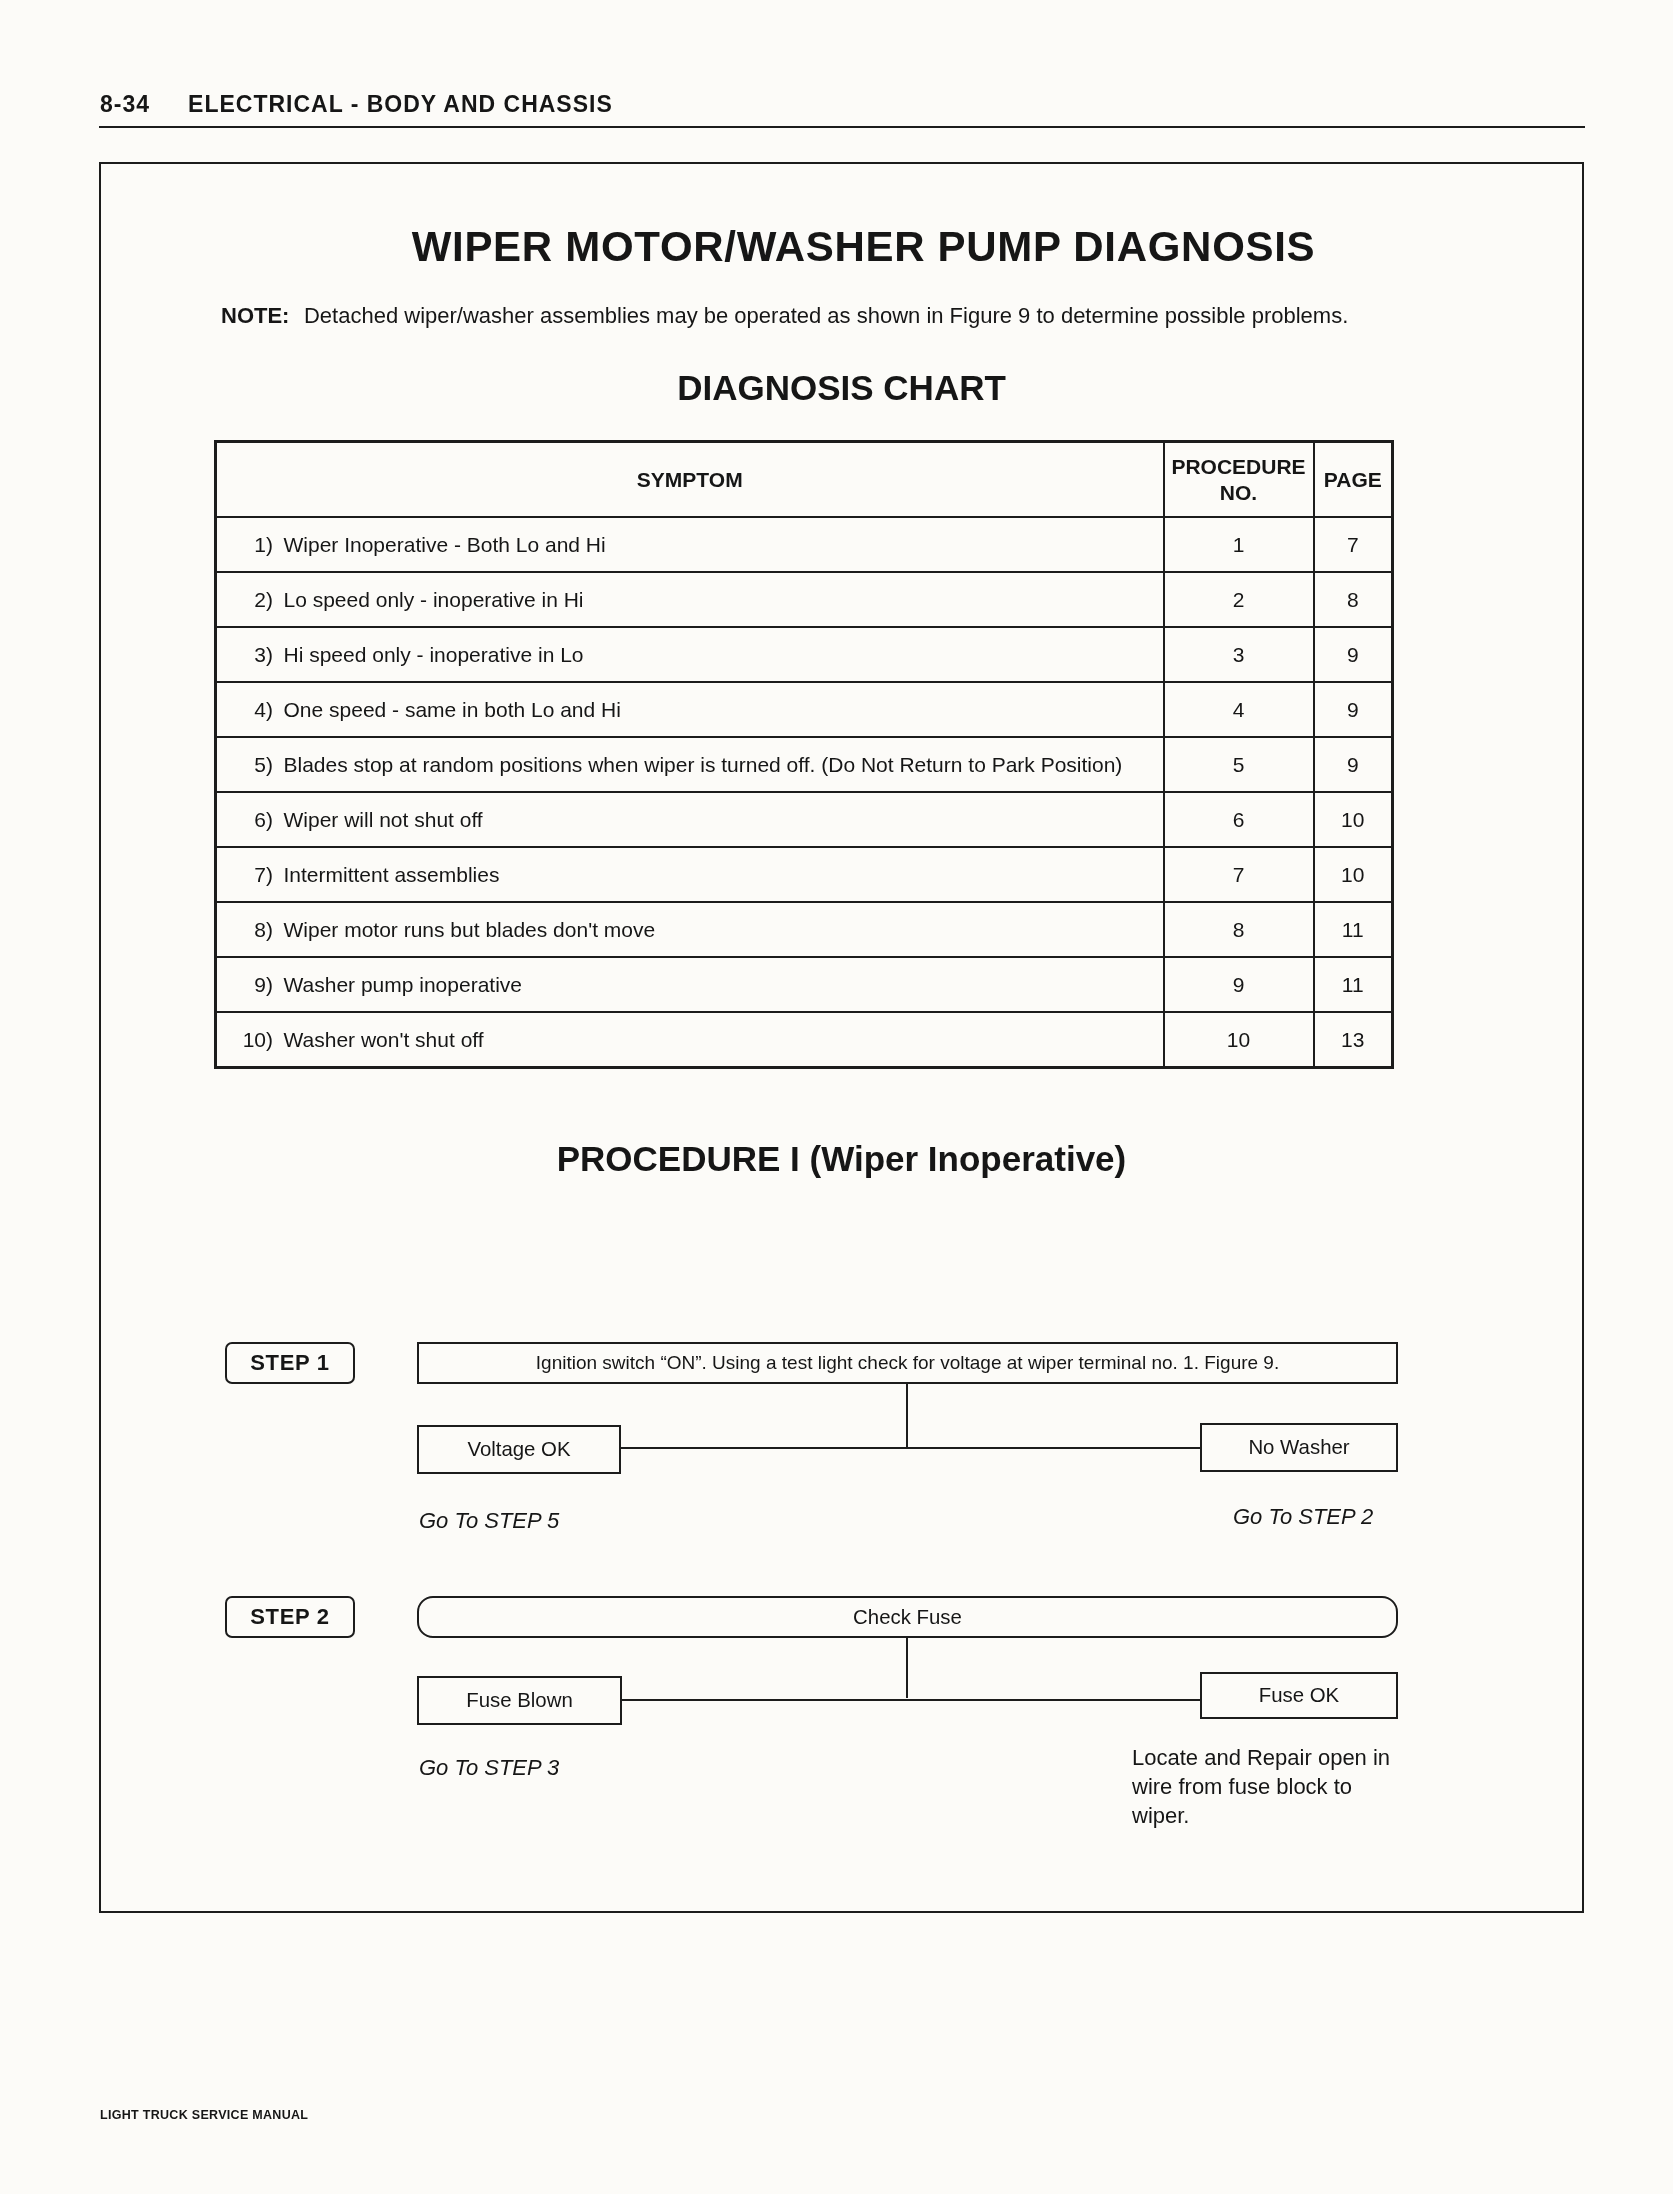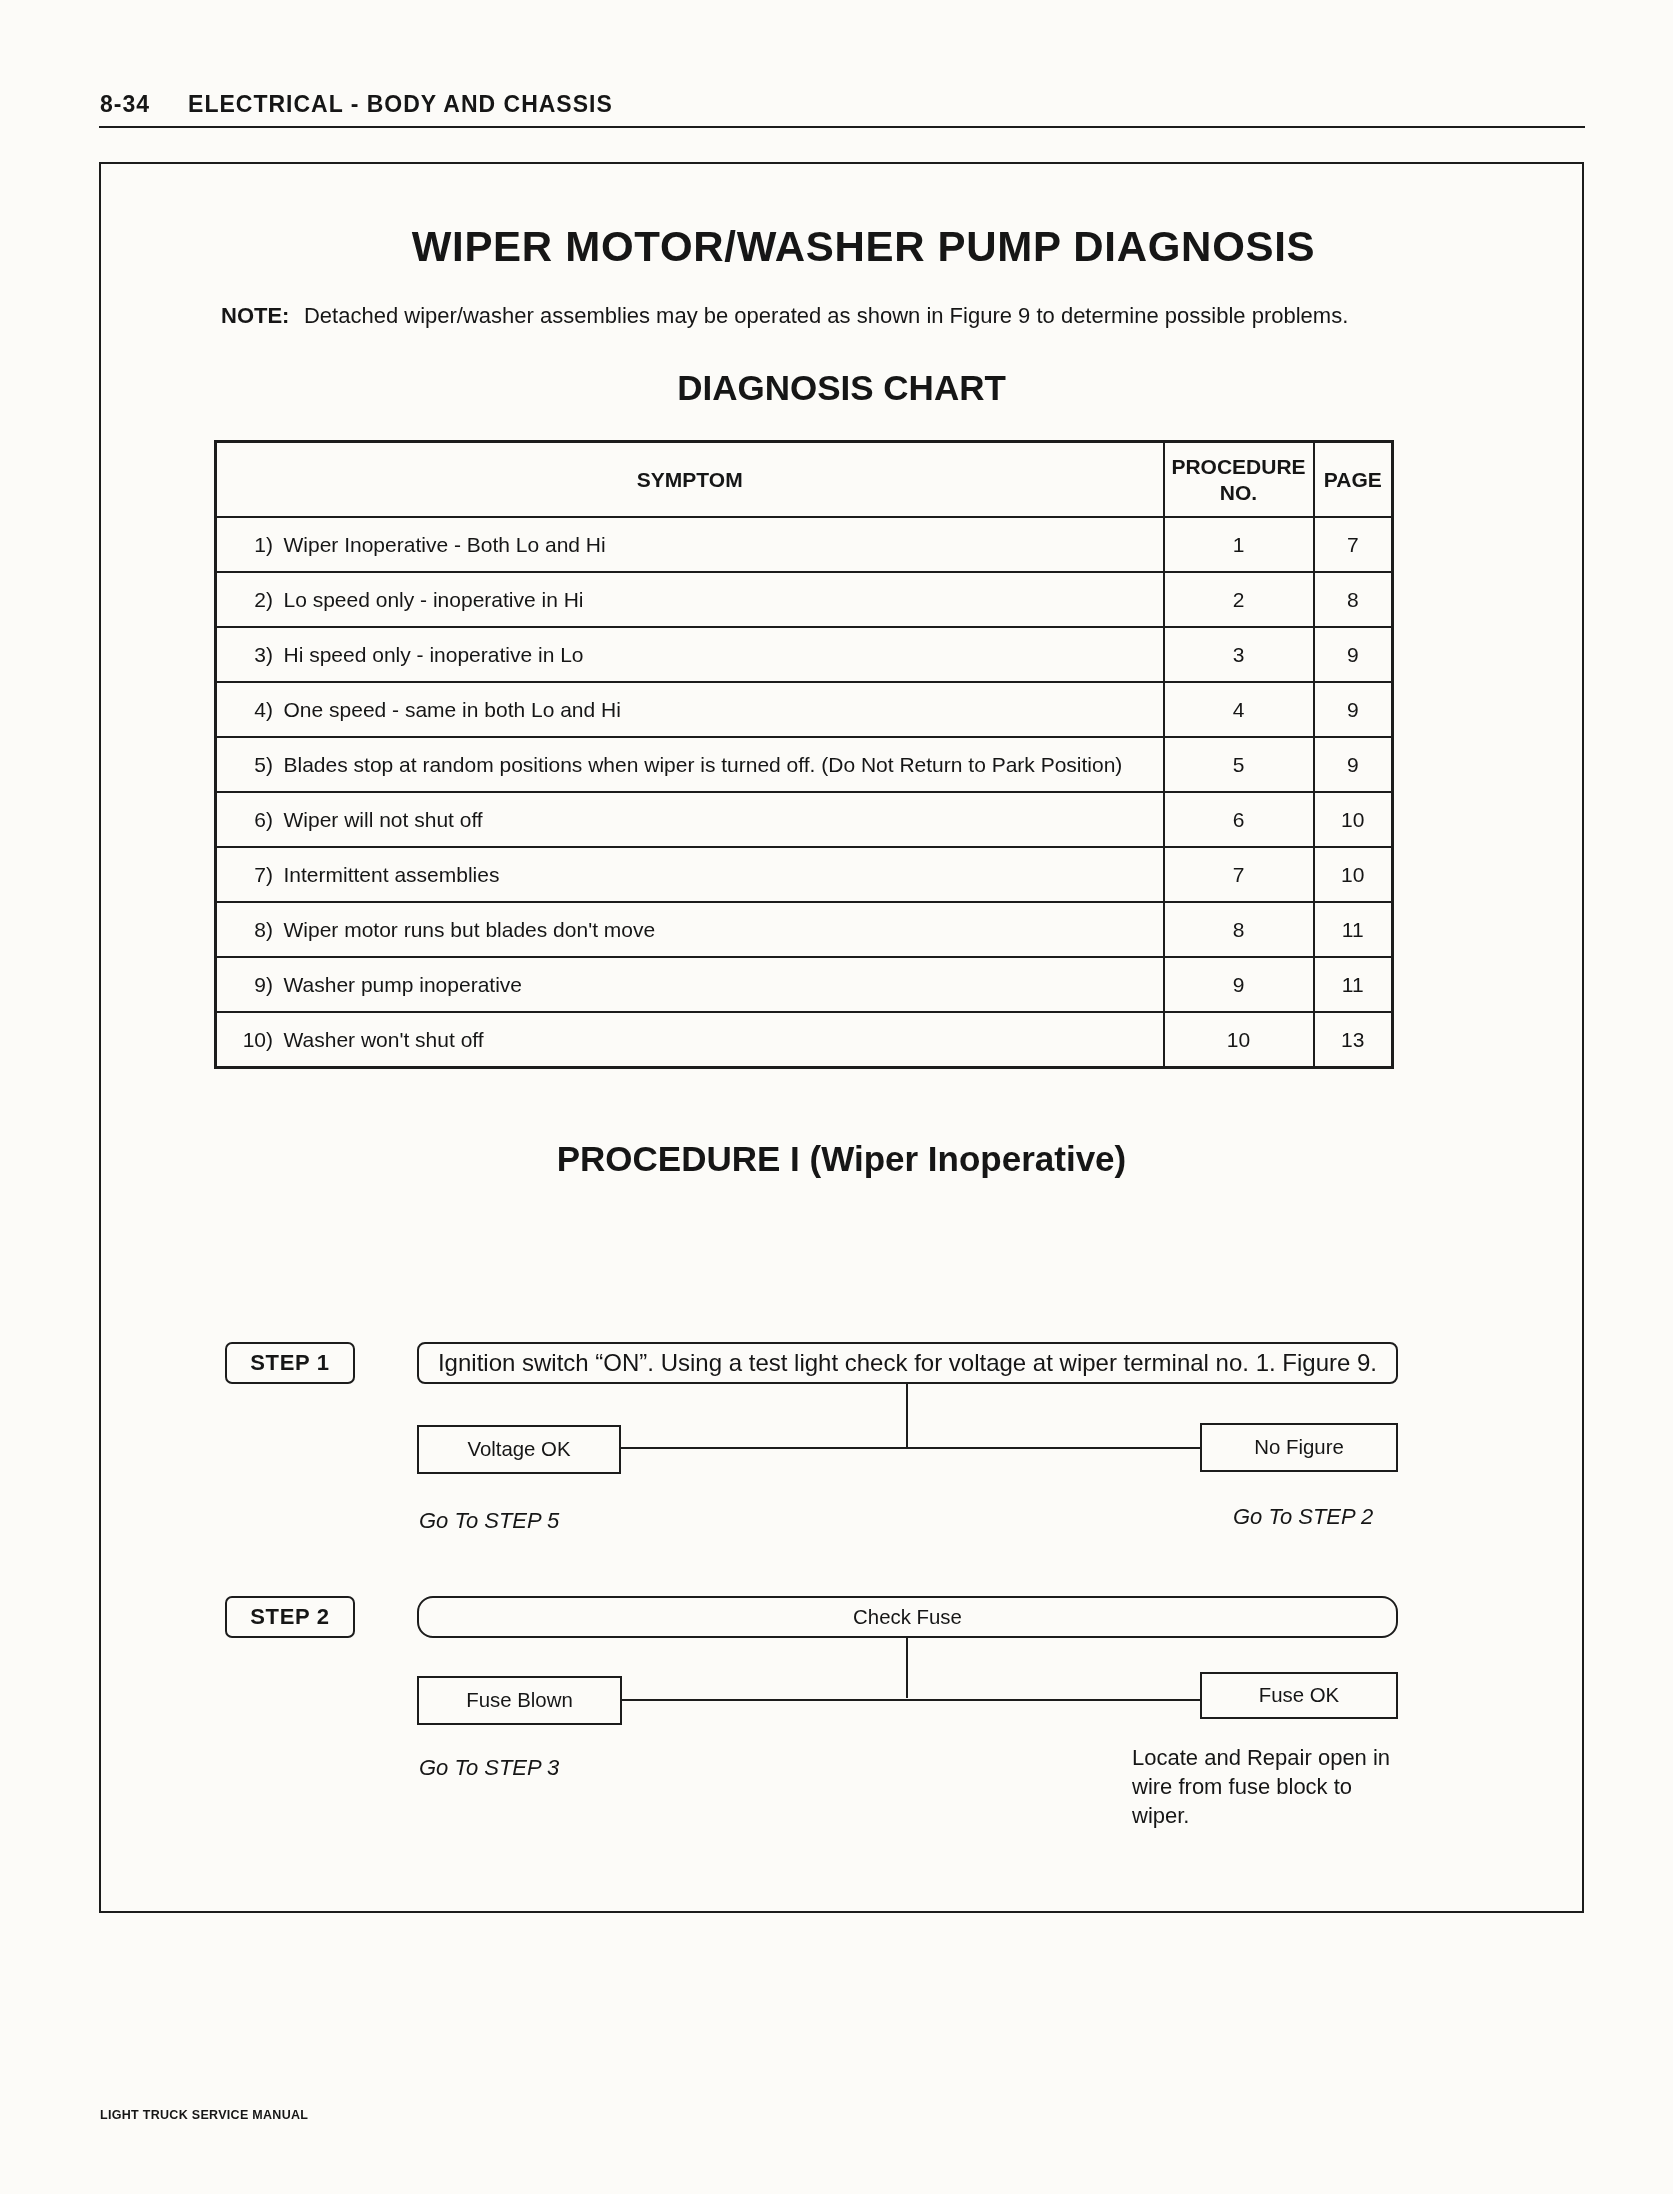--- a/index.html
+++ b/index.html
@@ -35,21 +35,21 @@
   .sym-wrap { display: flex; }
   .row-no { flex: none; width: 43px; text-align: right; margin-right: 10.5px; }
   .sym-text { flex: 1; }
   td.c-proc, td.c-page { text-align: center; vertical-align: middle; }
 
   .proc-heading { margin: 70px 0 0; text-align: center; font-size: 35px; font-weight: bold; }
 
   
   .fc-box { position: absolute; border: 2px solid #1c1c1c; background: #fcfbf8; display: flex; align-items: center; justify-content: center; font-size: 20.4px; text-align: center; }
   .fc-step { font-weight: bold; border-width: 2.6px; font-size: 22px; letter-spacing: 0.7px; border-radius: 7px; }
-  .fc-instruction { font-size: 24px; white-space: nowrap; border-radius: 8px; }
+  .fc-instruction { font-size: 19px; white-space: nowrap; }
   .fc-vline { position: absolute; width: 0; border-left: 2px solid #1c1c1c; }
   .fc-hline { position: absolute; height: 0; border-top: 2px solid #1c1c1c; }
   .fc-goto { position: absolute; font-style: italic; font-size: 22px; }
   .fc-note { position: absolute; font-size: 22px; line-height: 29px; width: 263px; }
 
   .page-footer { position: absolute; left: 100px; top: 2108px; font-size: 12.5px; font-weight: bold; letter-spacing: 0.3px; }
 </style>
 </head>
 <body>
 
@@ -189,21 +189,21 @@
     </table>
 
     <h2 class="proc-heading">PROCEDURE I (Wiper Inoperative)</h2>
   </section>
 
   <div class="fc-box fc-step" style="left:225px; top:1342px; width:126px; height:38px;">STEP 1</div>
   <div class="fc-box fc-instruction" style="left:417px; top:1342px; width:977px; height:38px;">Ignition switch “ON”. Using a test light check for voltage at wiper terminal no. 1. Figure 9.</div>
   <div class="fc-vline" style="left:906px; top:1382px; height:65px;"></div>
   <div class="fc-hline" style="left:617px; top:1447px; width:583px;"></div>
   <div class="fc-box" style="left:417px; top:1425px; width:200px; height:45px;">Voltage OK</div>
-  <div class="fc-box" style="left:1200px; top:1423px; width:194px; height:45px;">No Figure</div>
+  <div class="fc-box" style="left:1200px; top:1423px; width:194px; height:45px;">No Washer</div>
   <div class="fc-goto" style="left:419px; top:1508px;">Go To STEP 5</div>
   <div class="fc-goto" style="left:1233px; top:1504px;">Go To STEP 2</div>
 
   <div class="fc-box fc-step" style="left:225px; top:1596px; width:126px; height:38px;">STEP 2</div>
   <div class="fc-box" style="left:417px; top:1596px; width:977px; height:38px;border-radius:16px;">Check Fuse</div>
   <div class="fc-vline" style="left:906px; top:1636px; height:62px;"></div>
   <div class="fc-hline" style="left:618px; top:1699px; width:582px;"></div>
   <div class="fc-box" style="left:417px; top:1676px; width:201px; height:45px;">Fuse Blown</div>
   <div class="fc-box" style="left:1200px; top:1672px; width:194px; height:43px;">Fuse OK</div>
   <div class="fc-goto" style="left:419px; top:1755px;">Go To STEP 3</div>

